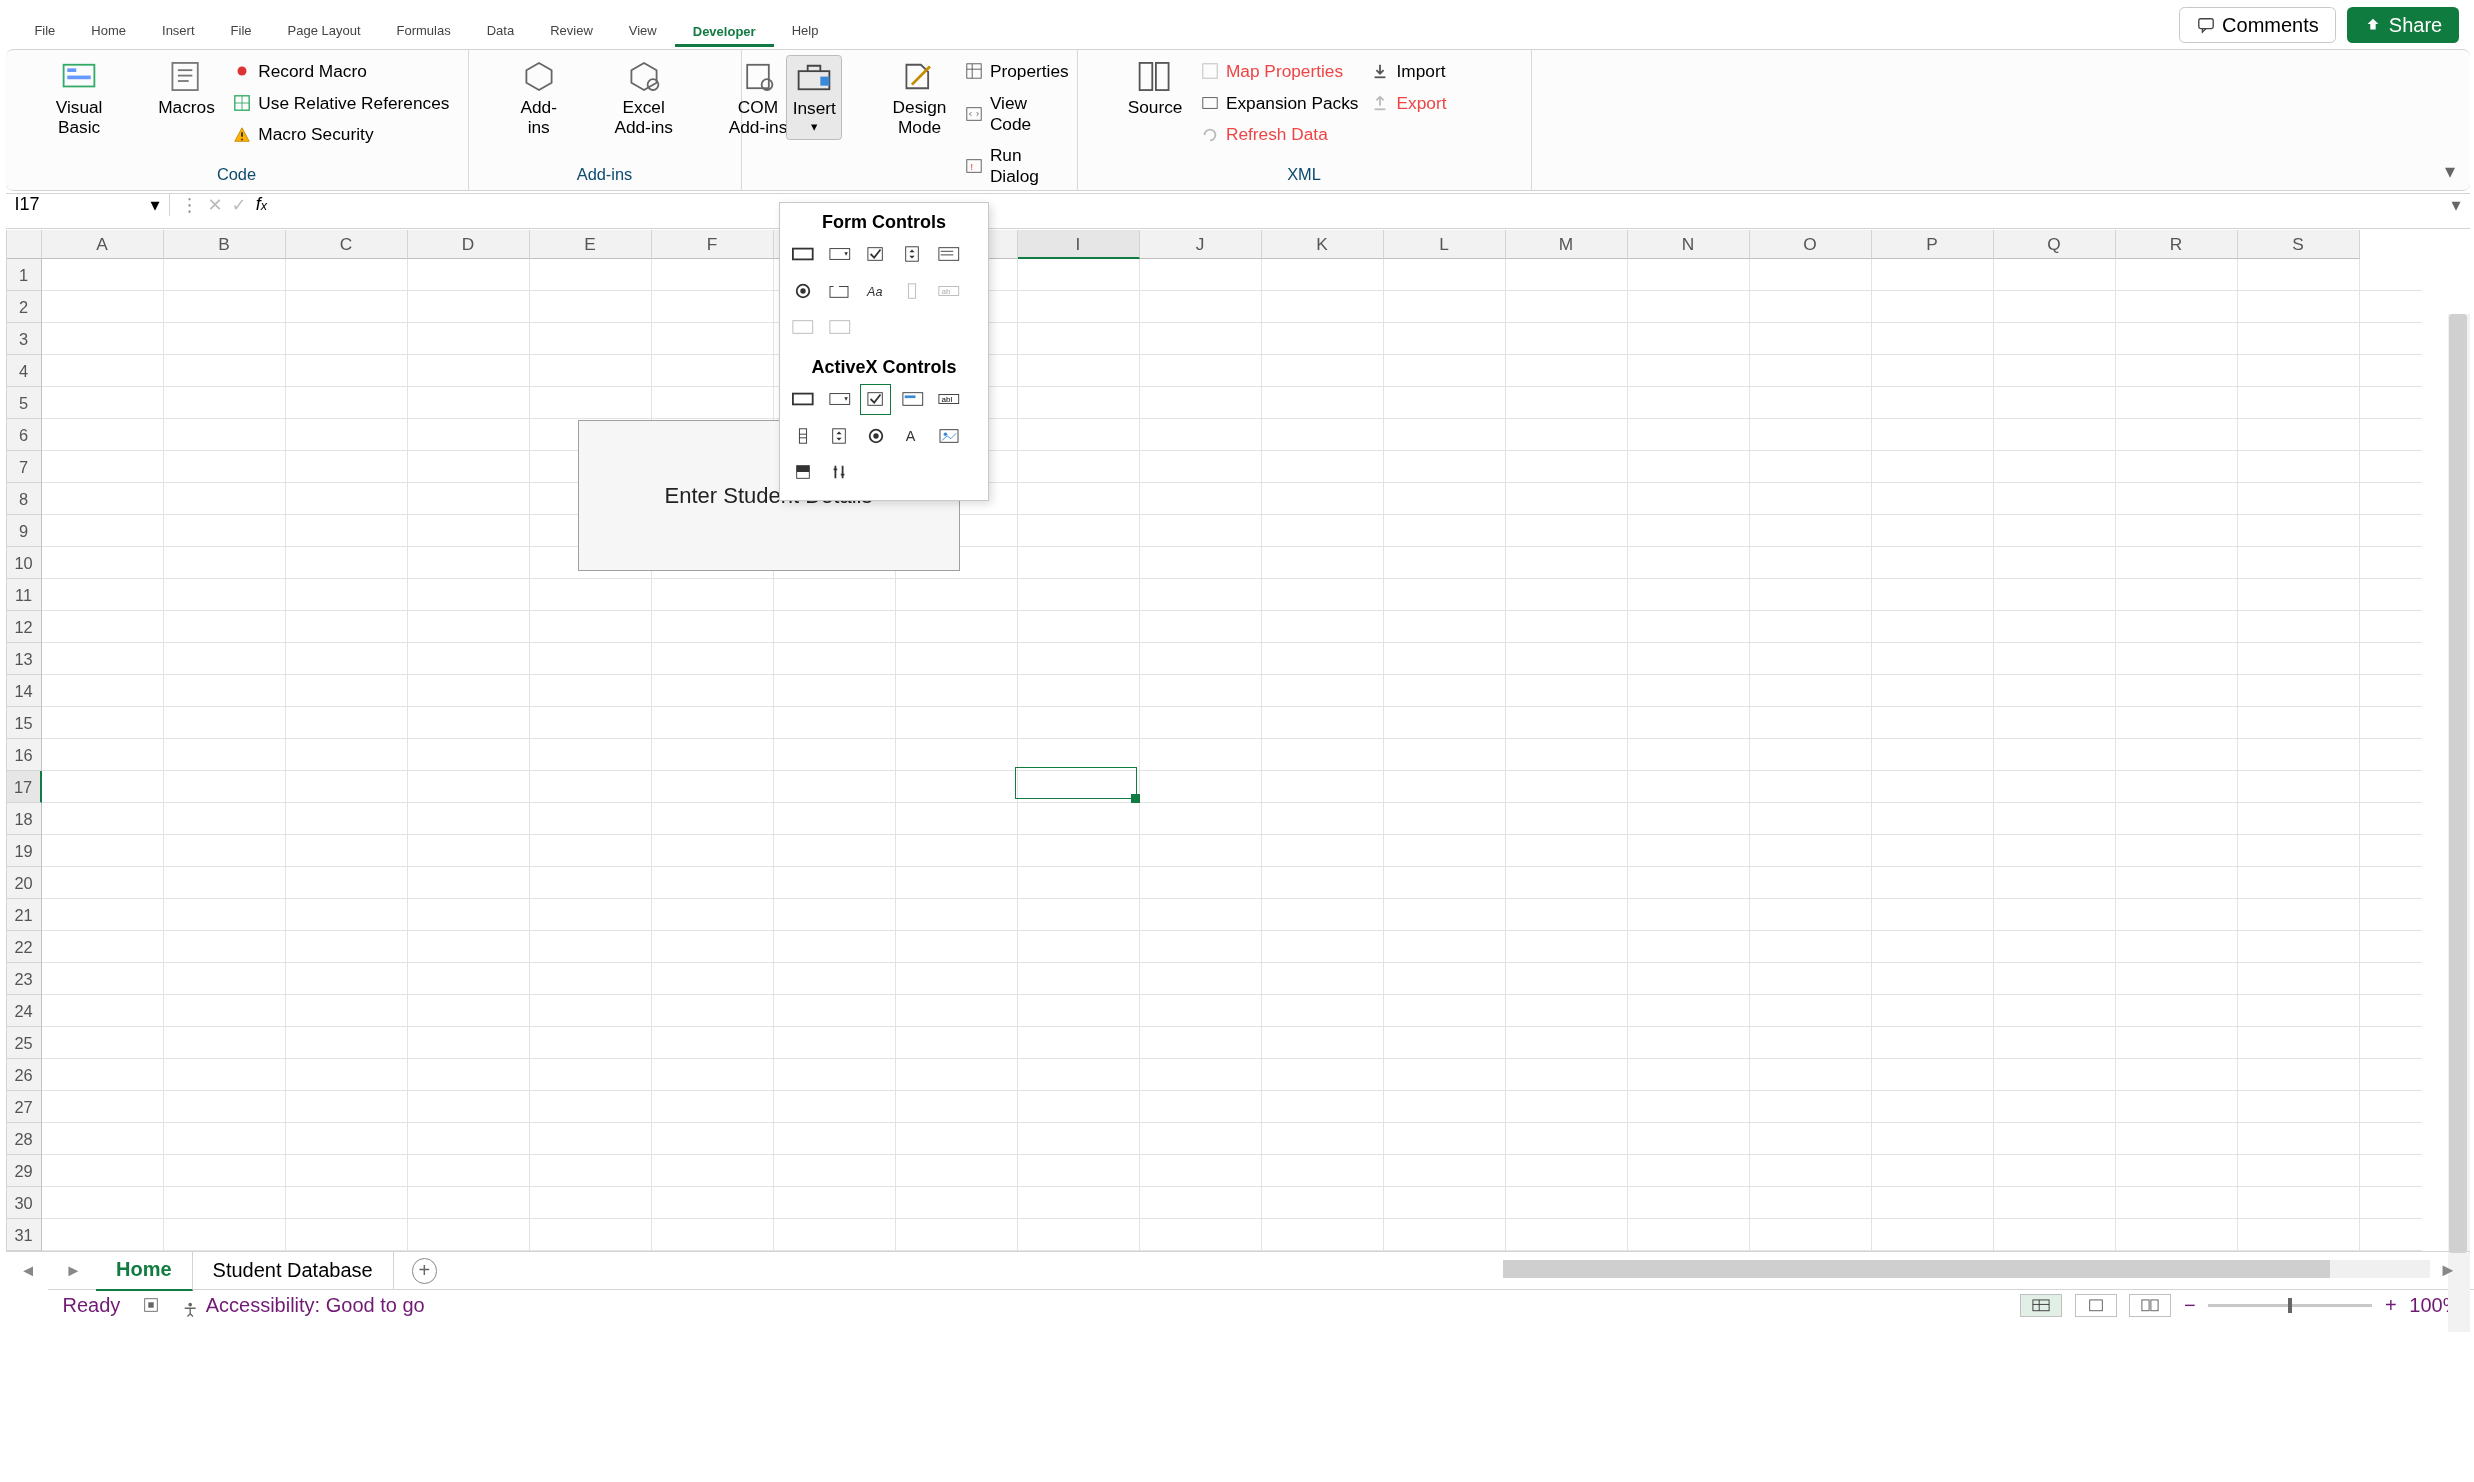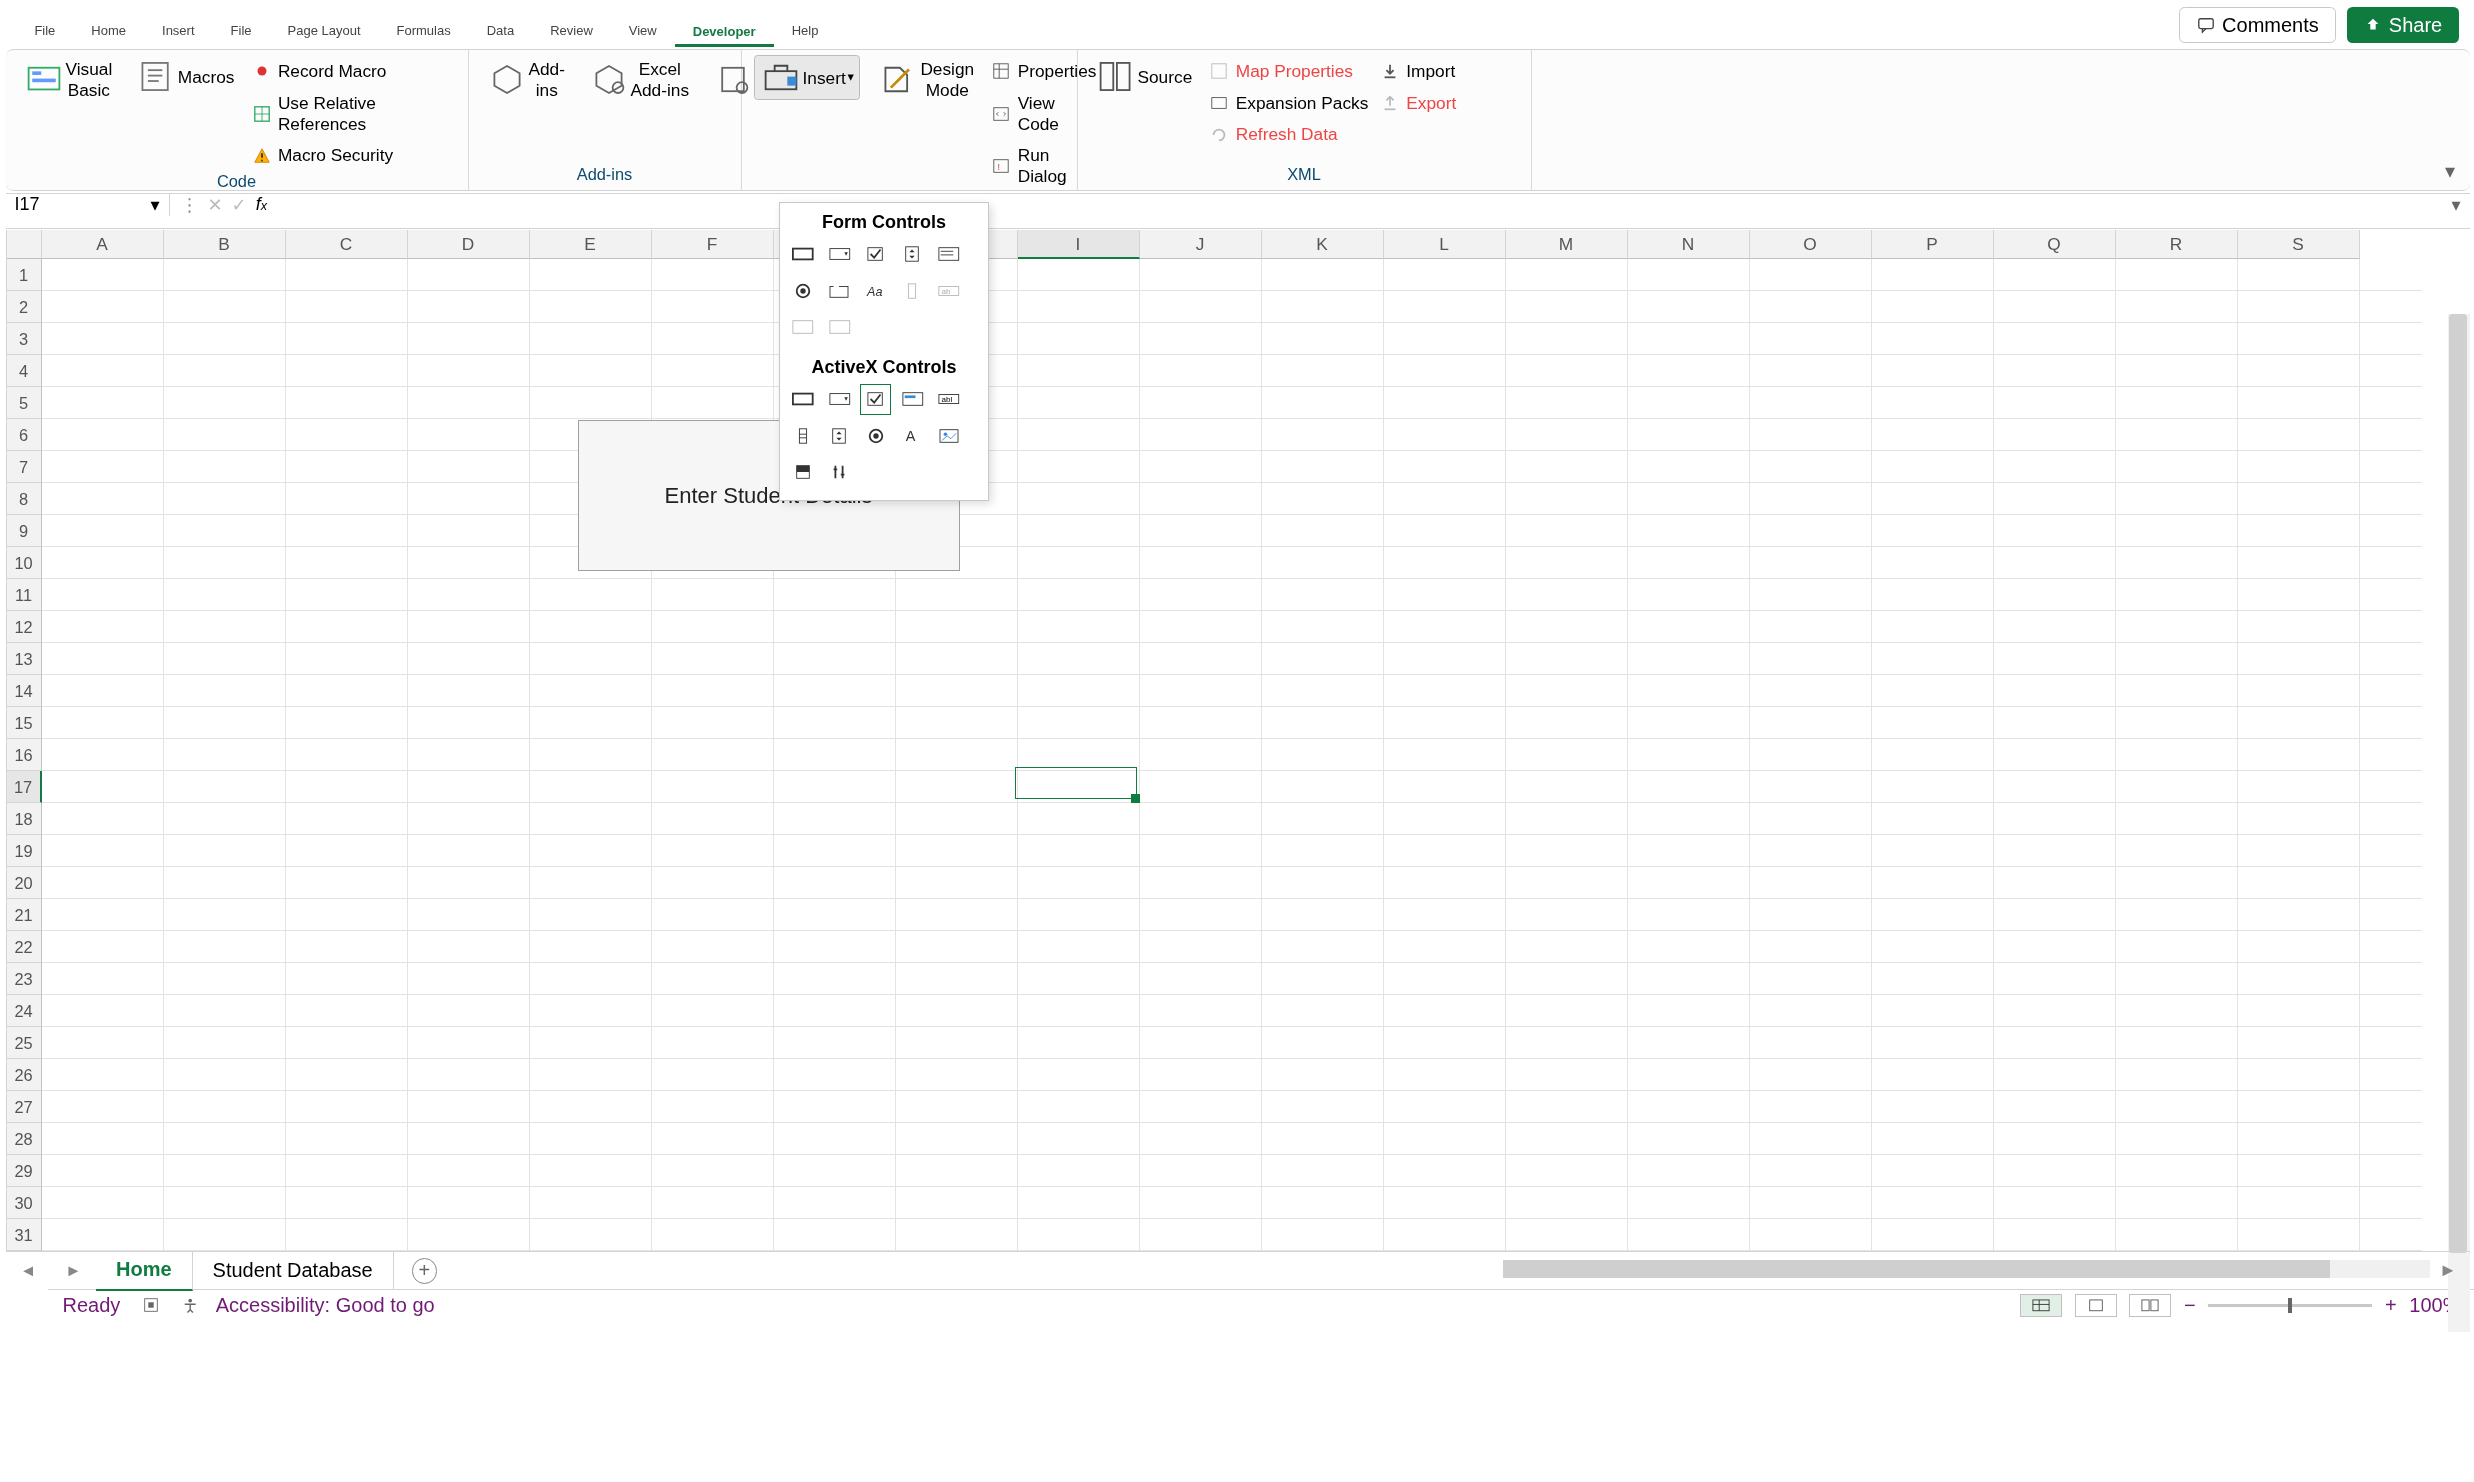--- a/index.html
+++ b/index.html
@@ -11,21 +11,21 @@
 .tab.active { font-weight: 600; color: #127a42; border-bottom: 3.6px solid #127a42; padding-bottom: 5.5px; }
 .right-btns { position: absolute; right: 16.4px; top: 7.3px; display: flex; gap: 11px; }
 .btn { display: flex; align-items: center; gap: 7.3px; padding: 5.5px 16.4px; border: 0.9px solid #c8c8c8; border-radius: 5.5px; font-size: 20px; background: #fff; }
 .btn-share { background: #0f7b3e; color: #fff; border: none; }
 
 
 .ribbon { height: 142px; border: 0.9px solid #d4d4d4; border-left: none; border-right: none; margin: 1.8px 5.5px 0; border-radius: 7.3px; background: #fcfcfc; display: flex; position: relative; }
 .ribbon-group { border-right: 0.9px solid #d9d9d9; padding: 5.5px 12.7px 0; display: flex; flex-direction: column; }
 .ribbon-group-body { flex: 1; display: flex; align-items: flex-start; gap: 12.7px; }
 .ribbon-group-label { text-align: center; font-size: 16.4px; color: #0c4a6e; padding: 3.6px 0 5.5px; }
-.big-btn { display: flex; align-items: center; gap: 1.8px; padding: 3.6px 5.5px; cursor: pointer; text-align: center; line-height: 1.2; font-size: 17.3px; }
+.big-btn { display: flex; flex-direction: column; align-items: center; gap: 1.8px; padding: 3.6px 5.5px; cursor: pointer; text-align: center; line-height: 1.2; font-size: 17.3px; margin-left: 32px; }
 .big-btn .icon-box { width: 40px; height: 36px; display: flex; align-items: center; justify-content: center; }
 .big-btn.selected { background: #e8e8e8; border: 0.9px solid #bcbcbc; border-radius: 3.6px; }
 .small-row { display: flex; align-items: center; gap: 7.3px; padding: 1.8px 0; font-size: 17.3px; cursor: pointer; }
 .small-row.disabled { color: #ef4444; }
 .stack { display: flex; flex-direction: column; gap: 7.3px; padding-top: 3.6px; }
 .ribbon-collapse { position: absolute; right: 14.5px; bottom: 7.3px; font-size: 20px; color: #666; }
 
 
 .fbar { height: 36px; display: flex; align-items: flex-start; border: 0.9px solid #d4d4d4; border-left: none; border-right: none; margin: 1.8px 5.5px 0; }
 .namebox { width: 164px; border-right: 0.9px solid #d4d4d4; display: flex; align-items: center; padding: 0 9px; justify-content: space-between; }
@@ -1232,21 +1232,21 @@
 </div>
 
 <div class="status">
   <span>Ready</span>
   <span>
       <svg width="18" height="18" viewBox="0 0 20 20">
         <rect x="3" y="3" width="14" height="14" fill="none" stroke="#666"></rect>
         <rect x="7" y="7" width="6" height="6" fill="#666"></rect>
       </svg>
     </span>
-  <span style="display:flex;align-items:center;gap:17px">
+  <span style="display:flex;align-items:flex-end;gap:7px">
     <svg width="16.4" height="16.4" viewBox="0 0 18 18">
         <circle cx="9" cy="4" r="2" fill="#666"></circle>
         <path d="M3 8 L15 8 M9 8 V14 M6 17 L9 14 L12 17" stroke="#666" stroke-width="1.5" fill="none"></path>
       </svg>
     <span>Accessibility: Good to go</span>
   </span>
   <div class="status-right">
     <div class="view-btn active">
         <svg width="18" height="12.7" viewBox="0 0 20 14">
           <rect x="1" y="1" width="18" height="12" fill="none" stroke="#333"></rect>

